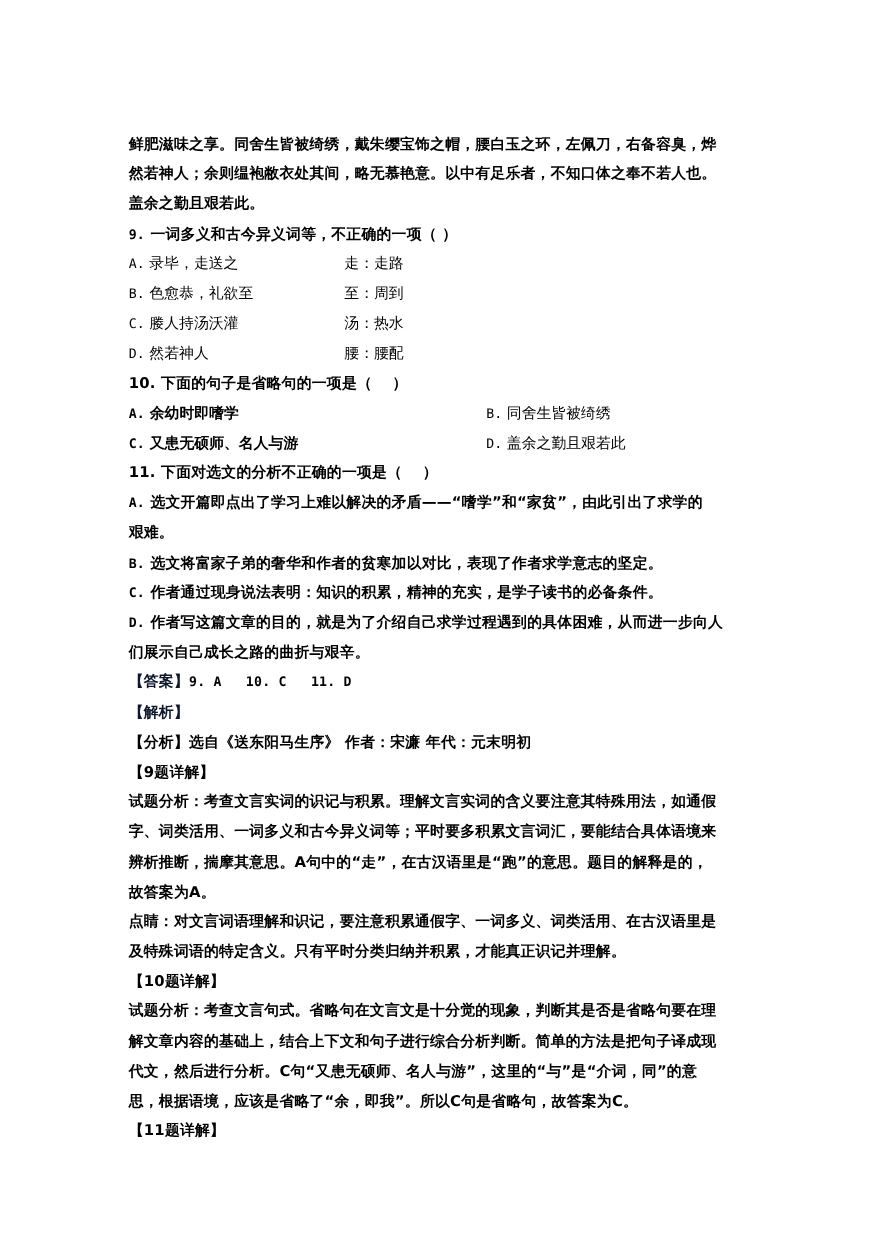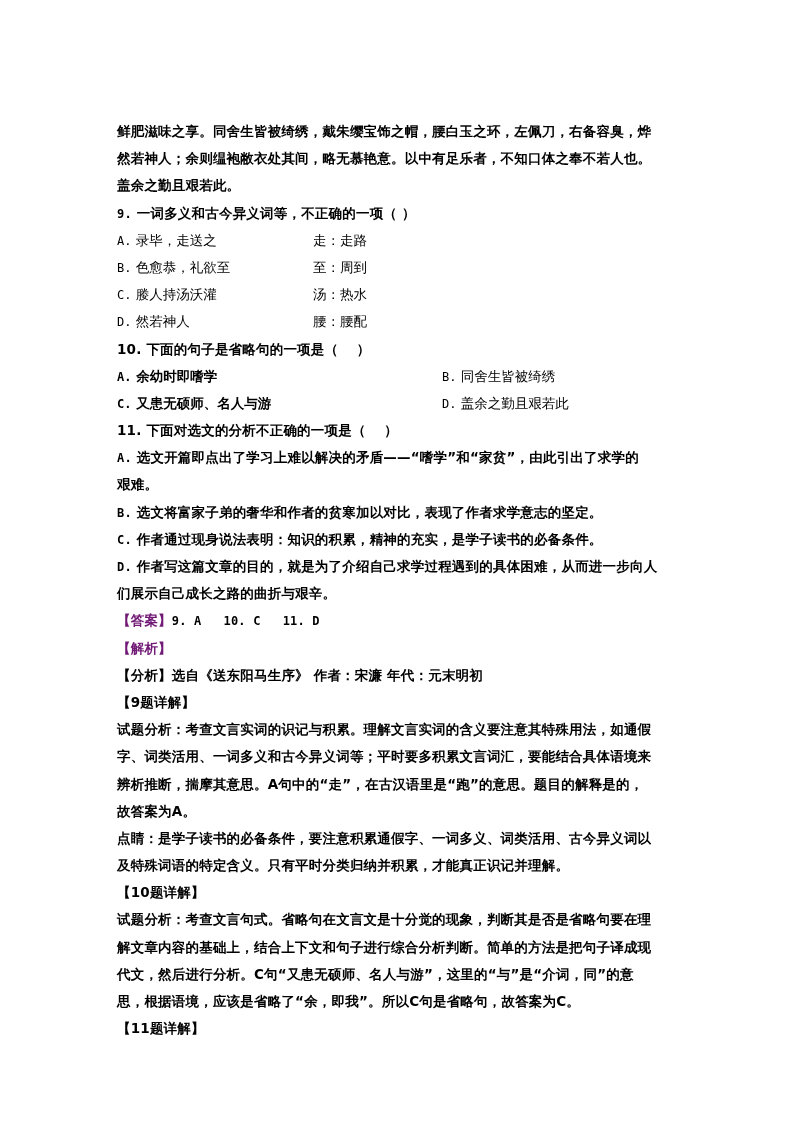--- a/index.html
+++ b/index.html
@@ -10,21 +10,21 @@
     }
     .page { position: absolute; left: 117px; top: 118px; width: 560px; }
     .line {
       font-size: 13.5px; line-height: 27.2px; height: 27.2px;
       white-space: nowrap; letter-spacing: 0.2px; font-weight: bold;
     }
     .opt-row { display: flex; font-size: 13.5px; line-height: 27.2px; height: 27.2px; white-space: nowrap; }
     .opt-left { width: 196px; }
     .opt-half { width: 325px; font-weight: bold; }
     .mono { font-family: "DejaVu Sans Mono", "Liberation Mono", monospace; font-size: 12px; }
-    .blue { color: #701a75; }
+    .blue { color: #0f172a; }
     .ans-gap { display: inline-block; width: 22px; }
   </style>
 </head>
 <body>
 
 <div class="page">
 
   <div>
     <div class="line">鲜肥滋味之享。同舍生皆被绮绣，戴朱缨宝饰之帽，腰白玉之环，左佩刀，右备容臭，烨</div>
     <div class="line">然若神人；余则缊袍敝衣处其间，略无慕艳意。以中有足乐者，不知口体之奉不若人也。</div>
@@ -87,21 +87,21 @@
   </div>
 
   <div class="line blue">【解析】</div>
   <div class="line">【分析】选自《送东阳马生序》 作者：宋濂  年代：元末明初</div>
 
   <div class="line">【9题详解】</div>
   <div class="line">试题分析：考查文言实词的识记与积累。理解文言实词的含义要注意其特殊用法，如通假</div>
   <div class="line">字、词类活用、一词多义和古今异义词等；平时要多积累文言词汇，要能结合具体语境来</div>
   <div class="line">辨析推断，揣摩其意思。A句中的“走”，在古汉语里是“跑”的意思。题目的解释是的，</div>
   <div class="line">故答案为A。</div>
-  <div class="line">点睛：是学子读书的必备条件，要注意积累通假字、一词多义、词类活用、古今异义词以</div>
+  <div class="line">点睛：对文言词语理解和识记，要注意积累通假字、一词多义、词类活用、在古汉语里是</div>
   <div class="line">及特殊词语的特定含义。只有平时分类归纳并积累，才能真正识记并理解。</div>
 
   <div class="line">【10题详解】</div>
   <div class="line">试题分析：考查文言句式。省略句在文言文是十分觉的现象，判断其是否是省略句要在理</div>
   <div class="line">解文章内容的基础上，结合上下文和句子进行综合分析判断。简单的方法是把句子译成现</div>
   <div class="line">代文，然后进行分析。C句“又患无硕师、名人与游”，这里的“与”是“介词，同”的意</div>
   <div class="line">思，根据语境，应该是省略了“余，即我”。所以C句是省略句，故答案为C。</div>
 
   <div class="line">【11题详解】</div>
 </div>

